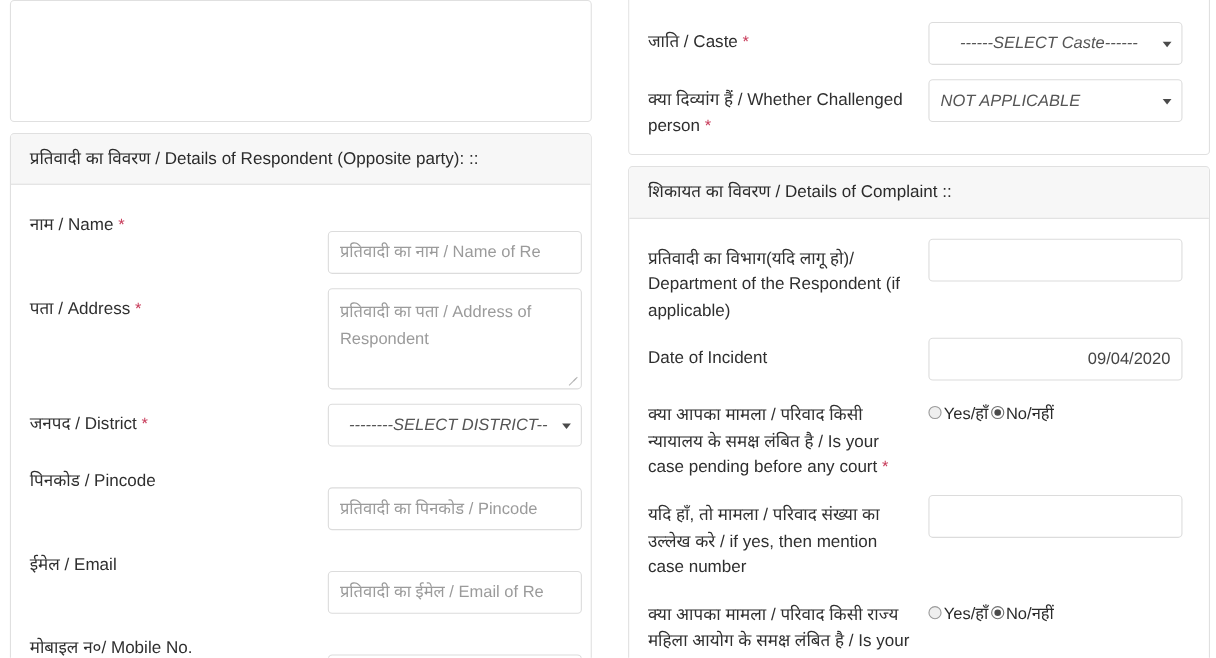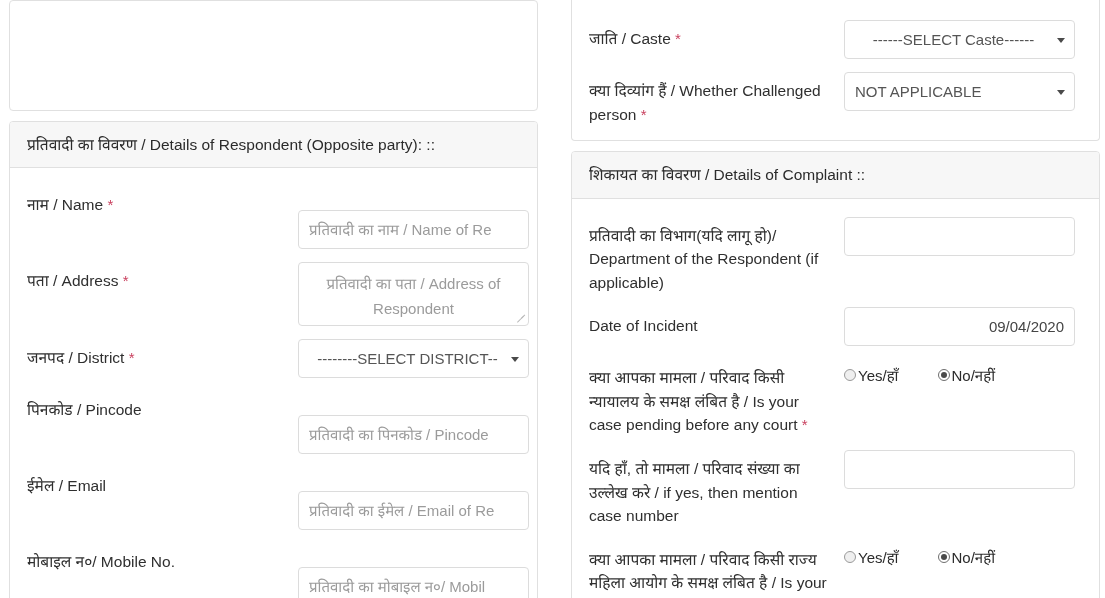--- a/index.html
+++ b/index.html
@@ -96,26 +96,25 @@
     height: 39px;
     line-height: 19px;
     outline: none;
     overflow: hidden;
     white-space: nowrap;
   }
   .inp.ph, .ta.ph { color: #9b9b9b; margin-top: 24px; }
   .inp.val { color: #454545; text-align: right; }
 
   .ta {
-    height: 64px;
+    height: 92px;
     white-space: normal;
     line-height: 25px;
     position: relative;
     padding-top: 8px;
-    text-align: center;
   }
   .ta .ph-text { color: #9b9b9b; display: block; }
   .resize-grip {
     position: absolute;
     right: 2px; bottom: 1px;
     width: 12px; height: 12px;
     pointer-events: none;
   }
   .resize-grip i {
     position: absolute;
@@ -129,20 +128,21 @@
 
   .sel {
     position: relative;
     display: flex;
     align-items: center;
     justify-content: flex-start;
     padding: 0 22px 0 10px;
     color: #555555;
     font-size: 15px;
     cursor: pointer;
+    font-style: italic;
   }
   .sel .sel-text {
     flex: 1 1 auto;
     text-align: center;
     overflow: hidden;
     white-space: nowrap;
   }
   .sel.left-align .sel-text { text-align: left; }
   .caret {
     position: absolute;
@@ -157,21 +157,20 @@
   .inp-blank { width: 231px; }
 
   
   .radio-group {
     display: flex;
     align-items: center;
     padding-top: 6px;
     font-size: 15px;
     color: #2f2f2f;
     white-space: nowrap;
-    gap: 37px;
   }
   .radio-opt {
     display: inline-flex;
     align-items: center;
     cursor: pointer;
     margin-right: 2px;
   }
   .rd {
     width: 12px; height: 12px;
     border-radius: 50%;

